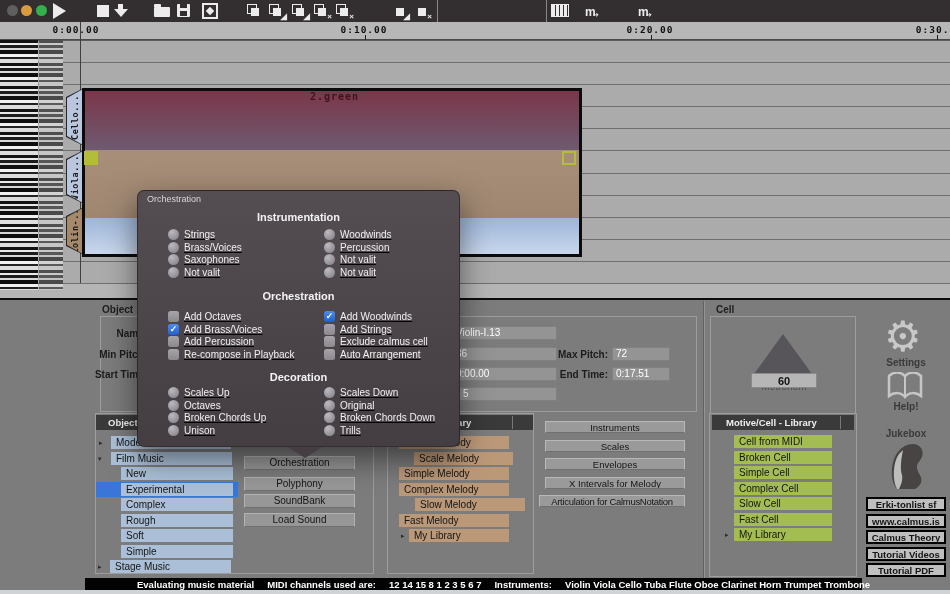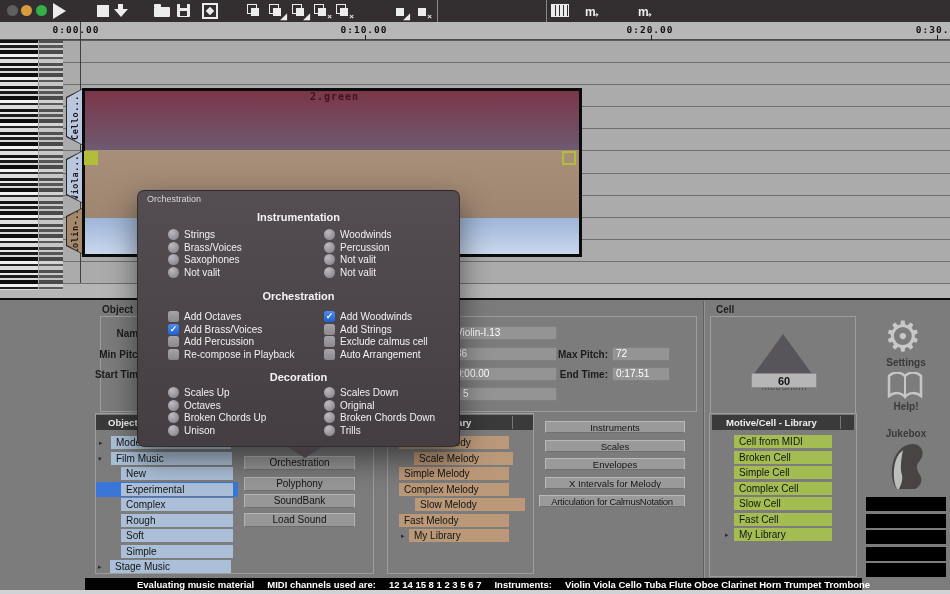--- a/index.html
+++ b/index.html
@@ -74,32 +74,32 @@
   .lrow{position:relative;height:13px;margin-bottom:2.5px;}
   .li{position:absolute;height:13px;font:400 10px/13px "Liberation Sans",sans-serif;color:#141414;padding-left:5px;box-sizing:border-box;white-space:nowrap;overflow:hidden;}
   .titem{background:#abc0d8;}
   .mitem{background:#bb9878;}
   .citem{background:#a3bd52;}
   .disc{position:absolute;font-size:7px;color:#2c2c2c;top:3px;line-height:7px;}
   .selbg{position:absolute;left:-1px;top:-1px;width:142px;height:15px;background:#3a76d8;}
 
   .btn{background:#979797;border:1px solid #b3b3b3;border-bottom-color:#6f6f6f;color:#141414;font:400 10px/12px "Liberation Sans",sans-serif;text-align:center;white-space:nowrap;overflow:hidden;}
   .btn2{background:#9a9a9a;border:1px solid #b8b8b8;border-bottom-color:#707070;color:#141414;font:400 9.5px/11px "Liberation Sans",sans-serif;text-align:center;white-space:nowrap;overflow:hidden;}
-  .rlink{background:#bfbfbf;border:7px solid #000000;color:#141414;font:600 9.5px/12px "Liberation Sans",sans-serif;text-align:center;white-space:nowrap;overflow:hidden;}
+  .rlink{background:#bfbfbf;border:2px solid #000000;color:#141414;font:600 9.5px/12px "Liberation Sans",sans-serif;text-align:center;white-space:nowrap;overflow:hidden;}
   .raillab{font:600 10px "Liberation Sans",sans-serif;color:#3a3a3a;text-align:center;}
   .gear-icon::before{content:"⚙";font-size:42px;line-height:42px;color:#c8c8c8;}
 
   
   .dialog{left:137px;top:190px;width:323px;height:257px;border-radius:7px;
           background:linear-gradient(180deg,#544d51,#443e42);
           box-shadow:0 12px 30px rgba(0,0,0,.5);border:1px solid rgba(25,22,24,.55);z-index:40;}
   .dlg-title{left:9px;top:3px;font:400 9px "Liberation Sans",sans-serif;color:#d9d7d8;}
   .dhead{width:100%;text-align:center;font:700 11px "Liberation Sans",sans-serif;color:#f4f2f3;}
   .dcol{position:absolute;width:152px;}
-  .drow{display:flex;align-items:center;gap:5px;height:11px;margin-bottom:1.5px;}
+  .drow{display:flex;align-items:center;gap:5px;height:11px;margin-bottom:1.5px;text-decoration:underline;}
   .dlg-lbl{font:400 10px "Liberation Sans",sans-serif;color:#f2f0f1;white-space:nowrap;}
   .rd{width:11px;height:11px;border-radius:50%;background:radial-gradient(circle at 35% 30%,#bcbac0,#7e7c82);flex:none;}
   .cb{width:11px;height:11px;border-radius:2.5px;background:linear-gradient(#a6a4a9,#8b898e);flex:none;position:relative;}
   .cb.on{background:linear-gradient(#4d8cef,#1e60d1);}
   .cb.on::after{content:"✓";position:absolute;inset:0;color:#fff;font:700 9px/11px "Liberation Sans",sans-serif;text-align:center;}
   .dlg-arrow{left:150px;top:256px;width:0;height:0;border-left:17px solid transparent;border-right:17px solid transparent;border-top:11px solid #443e42;}
 
   
   .status{left:85px;top:578px;width:777px;height:12px;background:#030303;display:flex;align-items:center;gap:13px;padding-left:52px;box-sizing:border-box;}
   .status span{font:600 9.5px "Liberation Sans",sans-serif;color:#fff;white-space:nowrap;}

